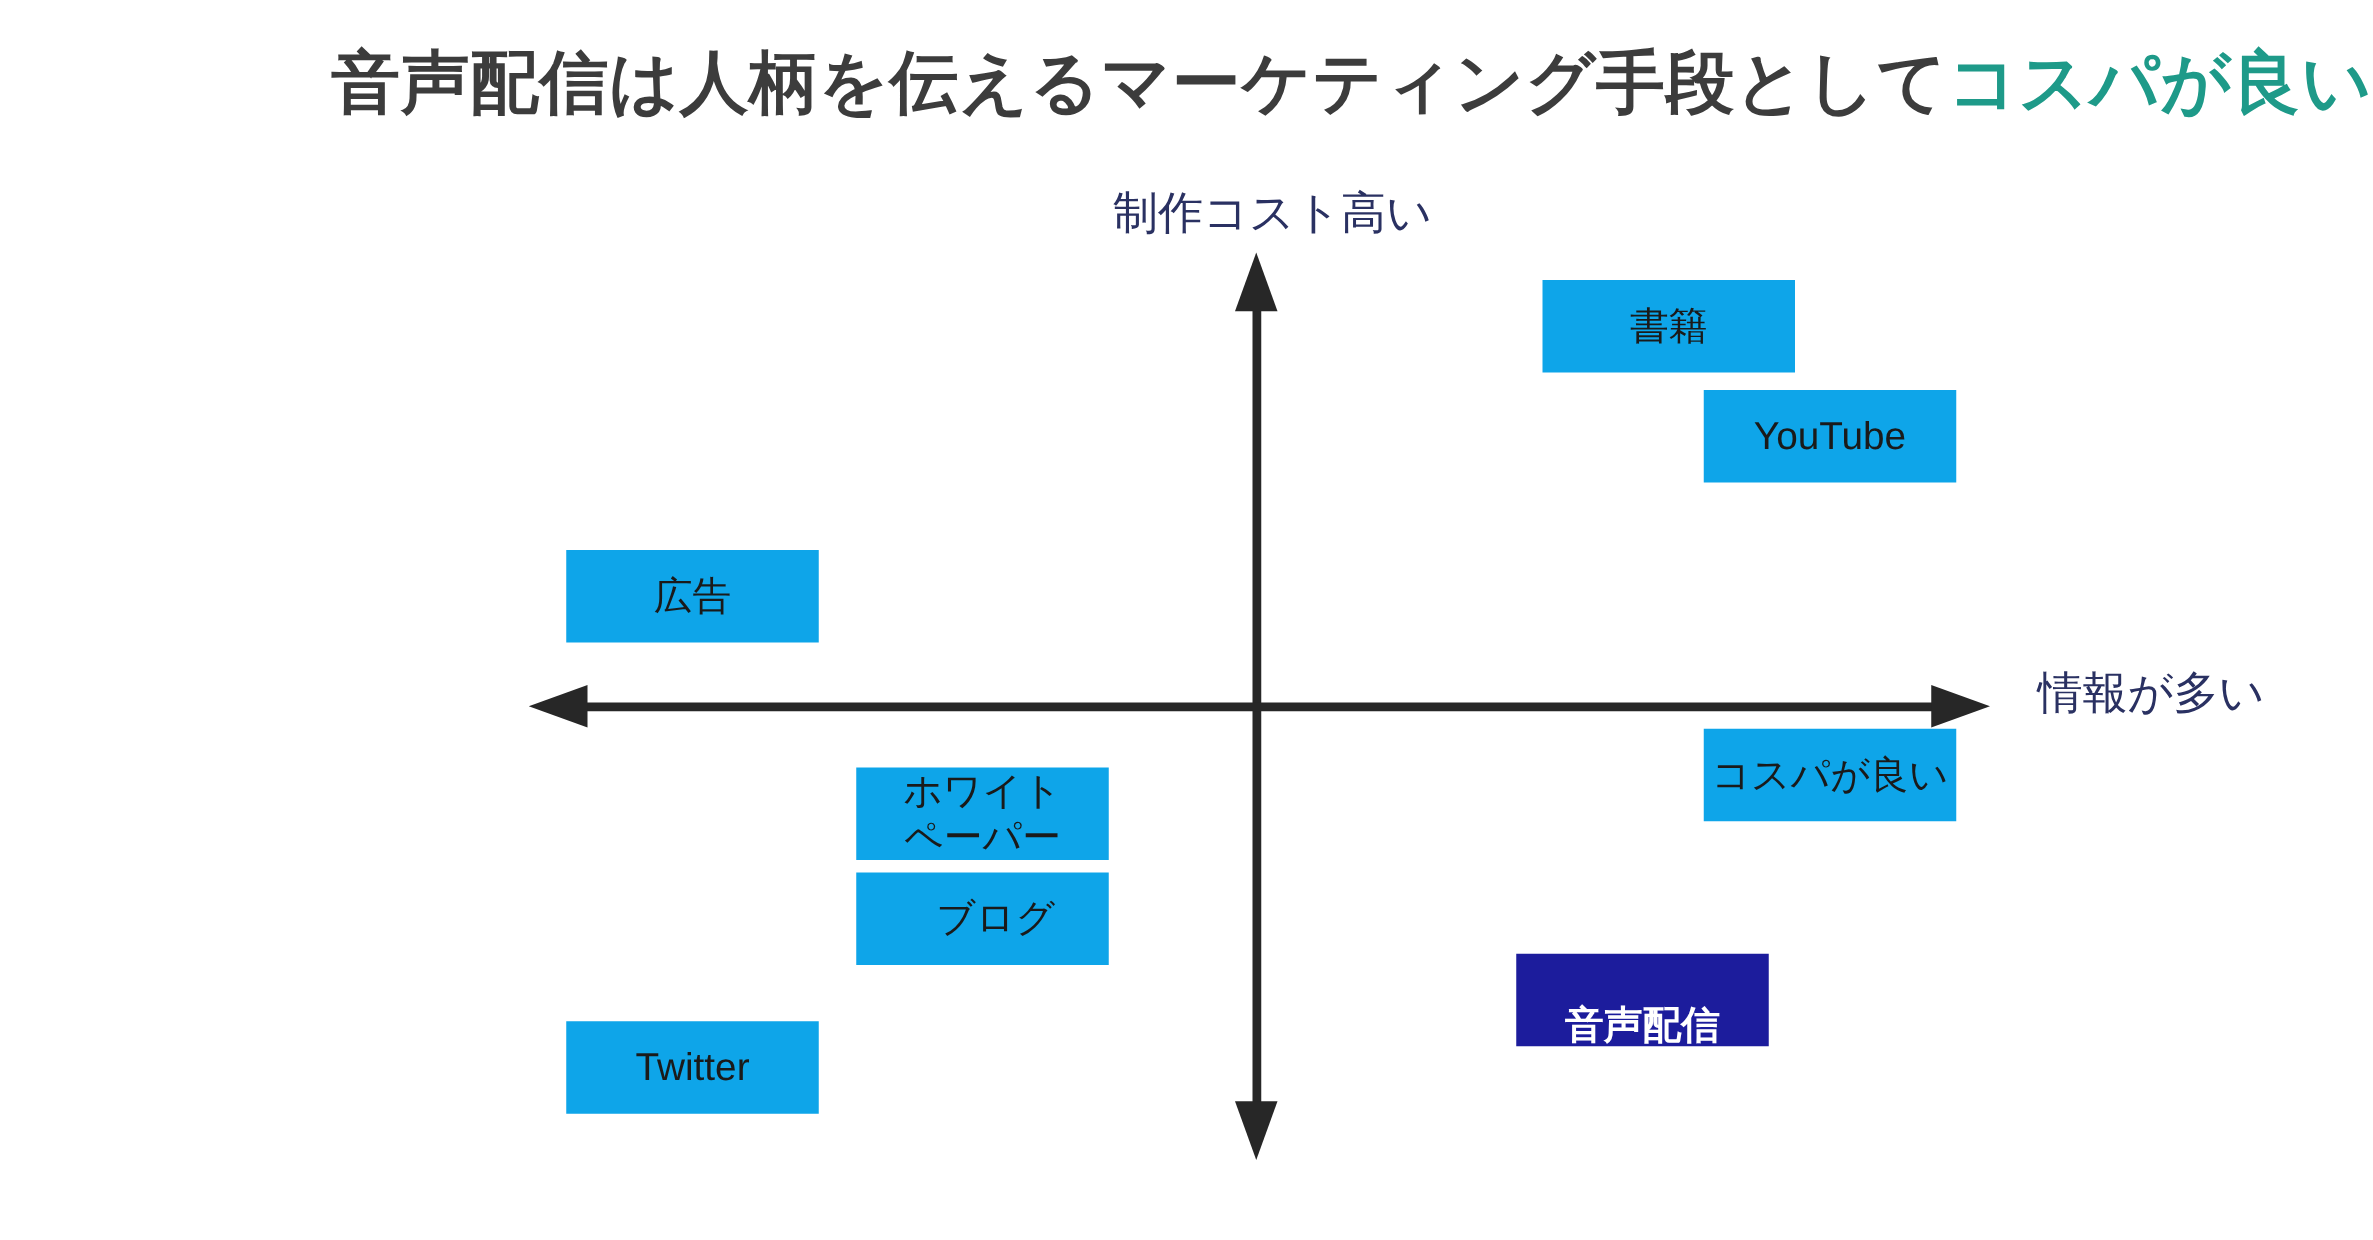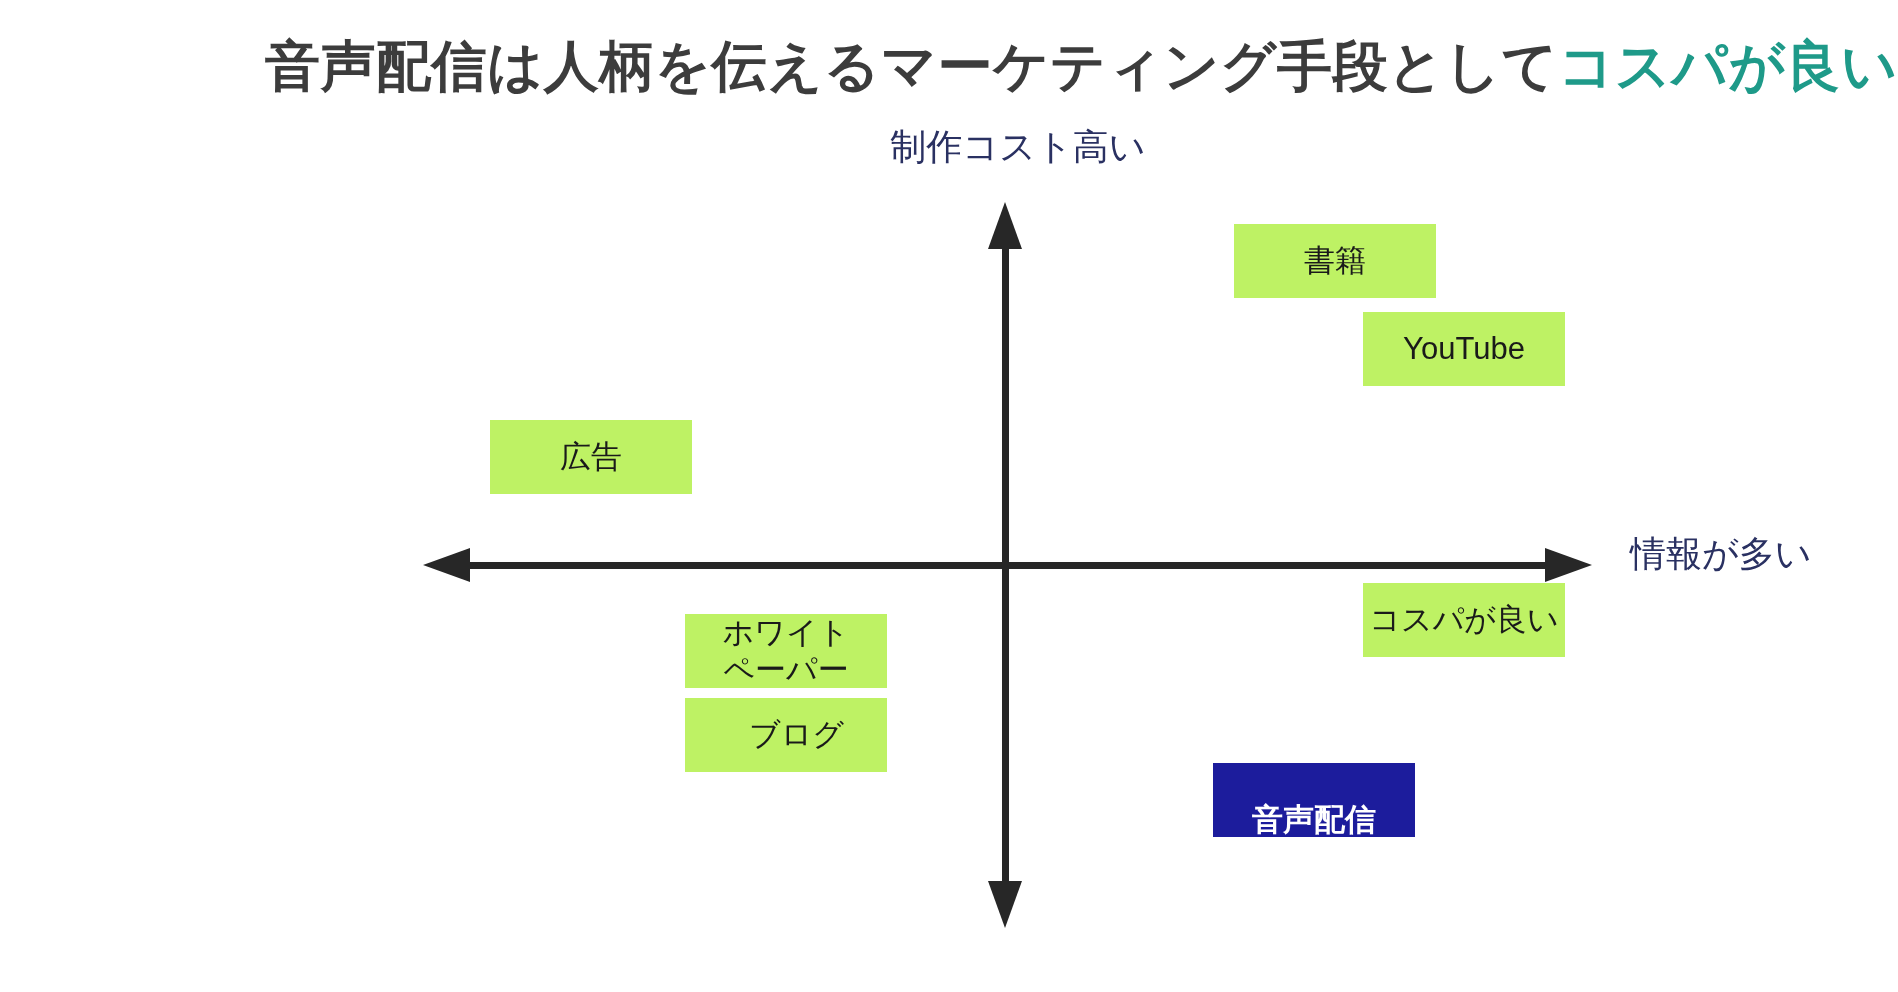--- a/index.html
+++ b/index.html
@@ -27,36 +27,36 @@
   .arrow { position: absolute; width: 0; height: 0; }
   .arrow.up    { left: 988px;  top: 202px; border-left: 17px solid transparent; border-right: 17px solid transparent; border-bottom: 47px solid #272727; }
   .arrow.down  { left: 988px;  top: 881px; border-left: 17px solid transparent; border-right: 17px solid transparent; border-top: 47px solid #272727; }
   .arrow.left  { left: 423px;  top: 548px; border-top: 17px solid transparent; border-bottom: 17px solid transparent; border-right: 47px solid #272727; }
   .arrow.right { left: 1545px; top: 548px; border-top: 17px solid transparent; border-bottom: 17px solid transparent; border-left: 47px solid #272727; }
 
   
   .axis-label {
     position: absolute; color: #2a3162; font-size: 36px; line-height: 1.0; white-space: nowrap;
   }
-  .axis-label.top    { left: 818px;  top: 129px; width: 400px; text-align: center; }
+  .axis-label.top    { left: 818px;  top: 152px; width: 400px; text-align: center; }
   .axis-label.bottom { left: 833px;  top: 936px; width: 400px; text-align: center; }
   .axis-label.lft    { left: 150px;  top: 548px; width: 260px; text-align: right; }
   .axis-label.rgt    { left: 1630px; top: 536px; }
 
   
   .box {
     position: absolute; width: 202px; height: 74px;
-    background: #bef264; display: flex; align-items: center; justify-content: center;
+    background: #0ea5e9; display: flex; align-items: center; justify-content: center;
   }
   .box-label {
     color: #1a1a1a; font-size: 31px; line-height: 1.2; text-align: center; white-space: pre-line;
   }
   .box.b-shoseki    { left: 1234px; top: 224px; }
   .box.b-youtube    { left: 1363px; top: 312px; }
-  .box.b-koukoku    { left: 453px;  top: 420px; margin-left: 37px; }
+  .box.b-koukoku    { left: 453px;  top: 440px; }
   .box.b-whitepaper { left: 685px;  top: 614px; }
   .box.b-blog       { left: 685px;  top: 698px; padding-left: 21px; }
   .box.b-twitter    { left: 453px;  top: 817px; }
   .box.b-webinar    { left: 1363px; top: 583px; }
   .box.b-onsei      { left: 1213px; top: 763px; background: #1c1c9c; }
   .box.b-onsei .box-label { color: #ffffff; font-weight: bold; margin-top: 40px; }
 </style>
 </head>
 <body>
 
@@ -83,20 +83,23 @@
   <div class="box b-koukoku">
     <span class="box-label">広告</span>
   </div>
   <div class="box b-whitepaper">
     <span class="box-label">ホワイト
 ペーパー</span>
   </div>
   <div class="box b-blog">
     <span class="box-label">ブログ</span>
   </div>
+  <div class="box b-twitter">
+    <span class="box-label">Twitter</span>
+  </div>
   <div class="box b-webinar">
     <span class="box-label">コスパが良い</span>
   </div>
   <div class="box b-onsei">
     <span class="box-label">音声配信</span>
   </div>
 
 </div>
 
 </body></html>

